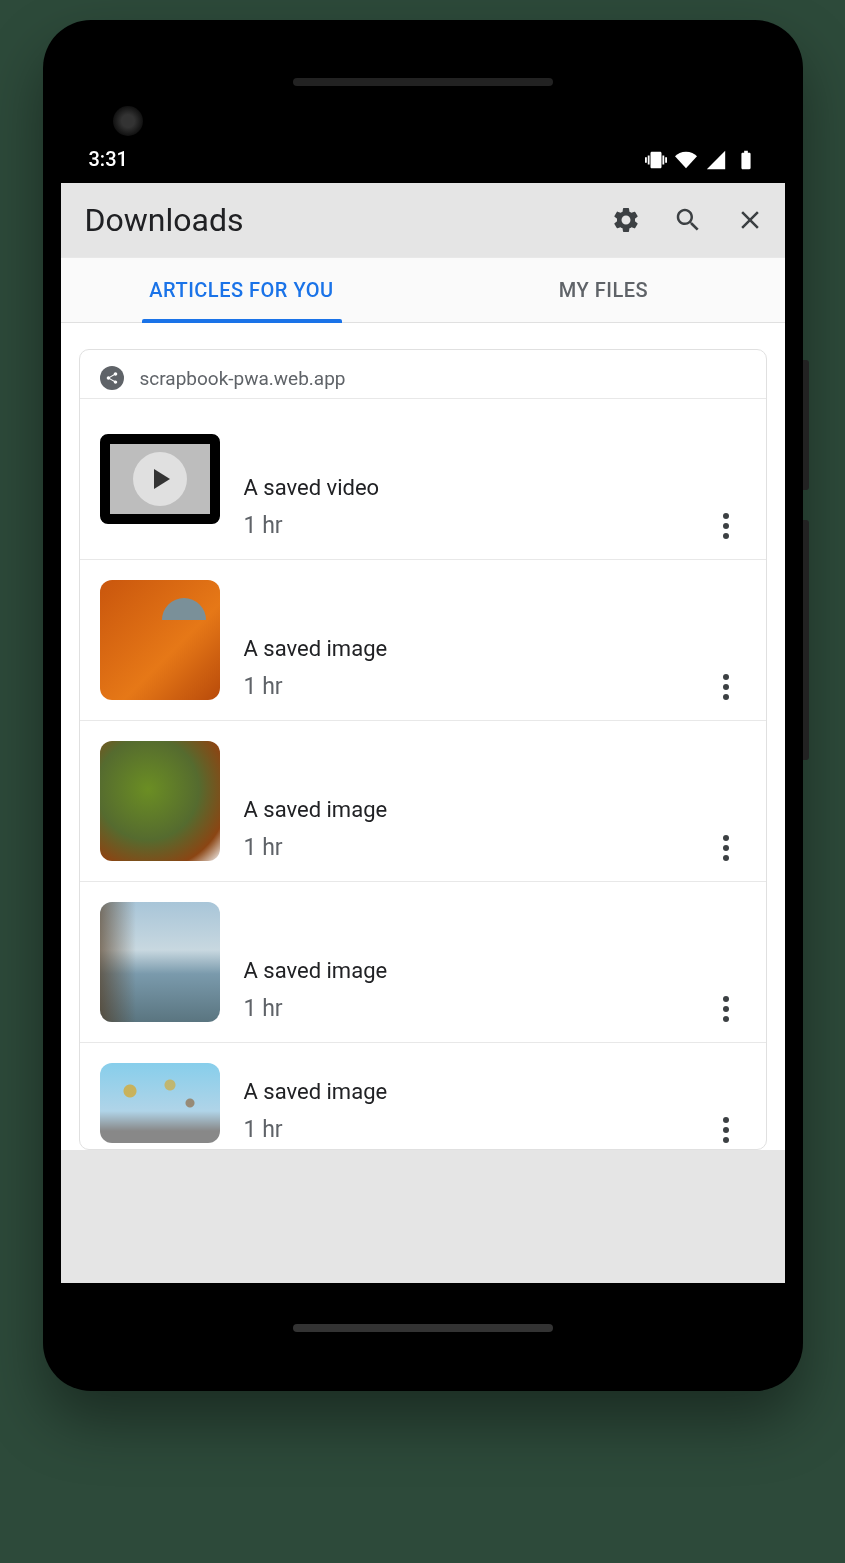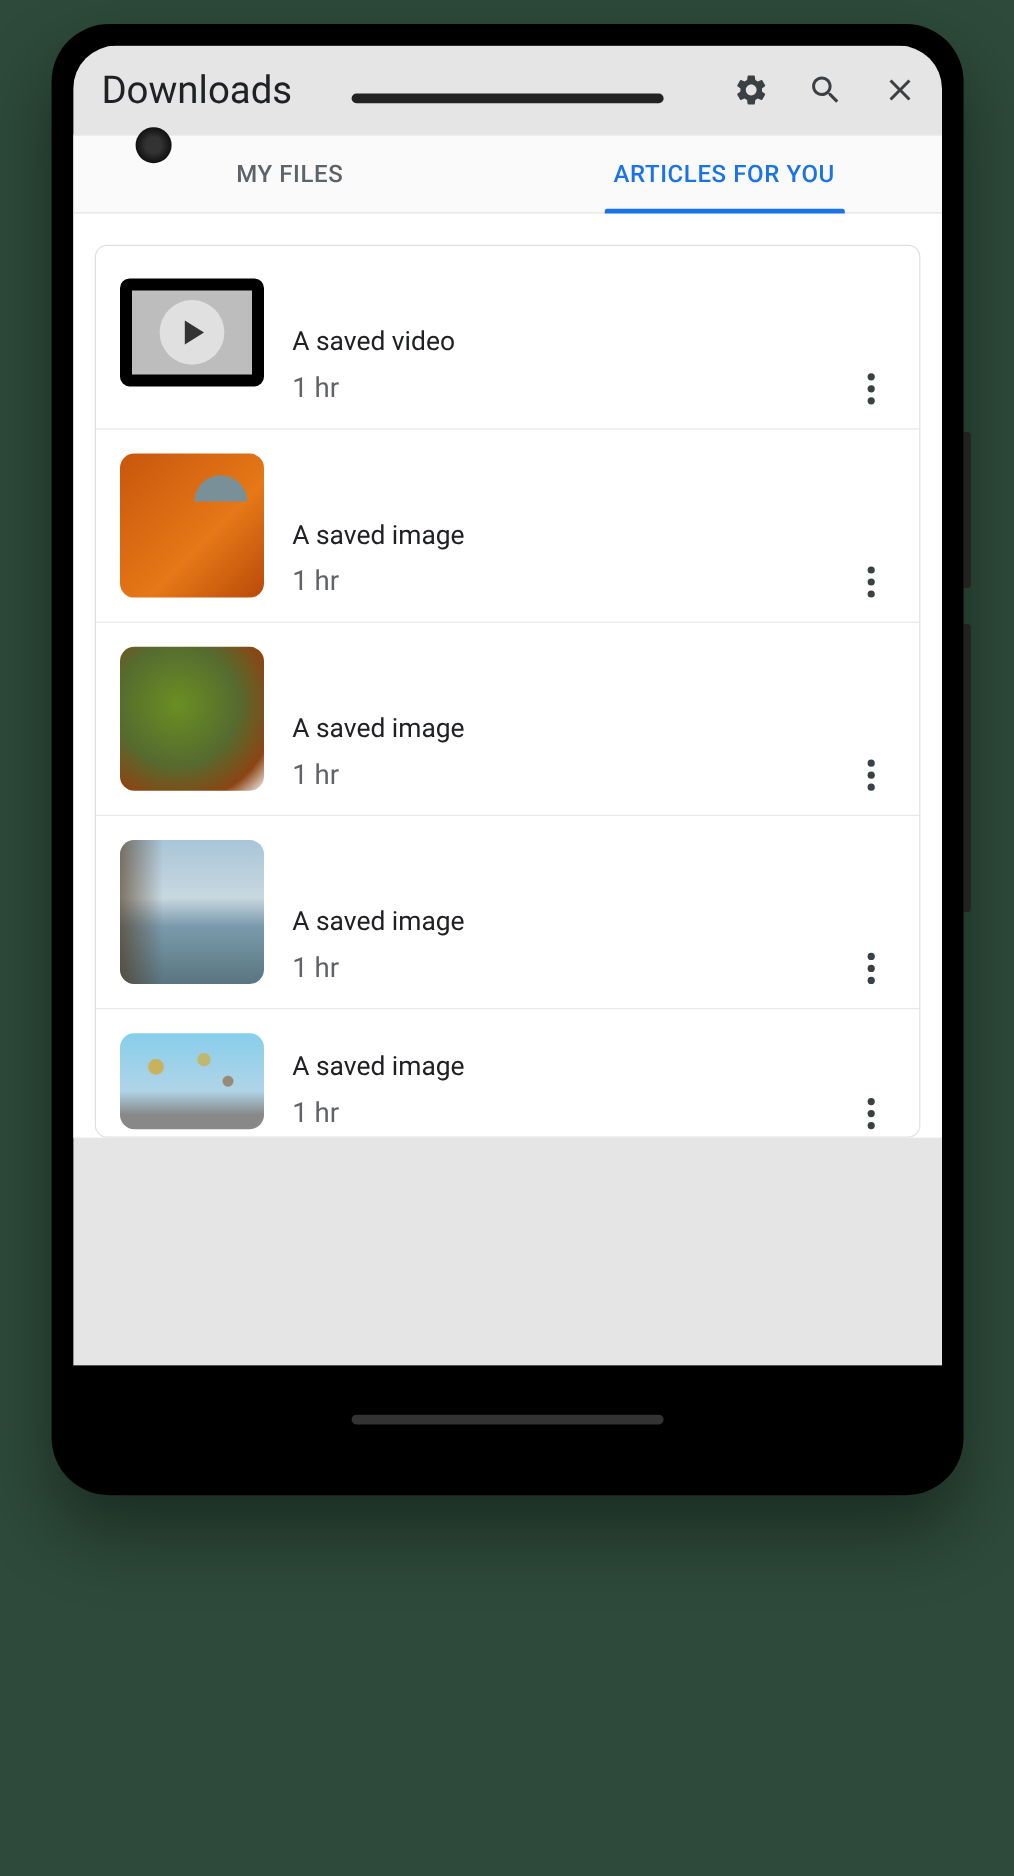--- a/index.html
+++ b/index.html
@@ -292,44 +292,69 @@
 </head>
 <body>
 
 <div class="phone-frame">
   <div class="side-btn b1"></div>
   <div class="side-btn b2"></div>
   <div class="phone-inner">
     <div class="speaker-top"></div>
     <div class="camera"></div>
 
+    <div class="status-bar">
+      <div class="status-left">3:31</div>
+      <div class="status-right">
+        <svg class="status-icon" viewBox="0 0 24 24">
+            <path d="M0 15h2V9H0v6zm3 2h2V7H3v10zm19-8v6h2V9h-2zm-3 8h2V7h-2v10zM16.5 3h-9C6.67 3 6 3.67 6 4.5v15c0 .83.67 1.5 1.5 1.5h9c.83 0 1.5-.67 1.5-1.5v-15c0-.83-.67-1.5-1.5-1.5z"></path>
+          </svg>
+        <svg class="status-icon" viewBox="0 0 24 24">
+            <path d="M12 3C7 3 2.7 5 0 8l12 13L24 8c-2.7-3-7-5-12-5z"></path>
+          </svg>
+        <svg class="status-icon" viewBox="0 0 24 24">
+            <path d="M2 22h20V2L2 22z"></path>
+          </svg>
+        <svg class="status-icon" viewBox="0 0 24 24">
+            <path d="M15.67 4H14V2h-4v2H8.33C7.6 4 7 4.6 7 5.33v15.33C7 21.4 7.6 22 8.33 22h7.33c.74 0 1.34-.6 1.34-1.33V5.33C17 4.6 16.4 4 15.67 4z"></path>
+          </svg>
+      </div>
+    </div>
 
     <div class="screen">
       <div class="app-header">
         <div class="app-title">Downloads</div>
         <div class="header-actions">
           <svg class="header-icon" viewBox="0 0 24 24">
               <path d="M19.14 12.94c.04-.3.06-.61.06-.94 0-.32-.02-.64-.07-.94l2.03-1.58c.18-.14.23-.41.12-.61l-1.92-3.32c-.12-.22-.37-.29-.59-.22l-2.39.96c-.5-.38-1.03-.7-1.62-.94l-.36-2.54c-.04-.24-.24-.41-.48-.41h-3.84c-.24 0-.43.17-.47.41l-.36 2.54c-.59.24-1.13.57-1.62.94l-2.39-.96c-.22-.08-.47 0-.59.22L2.74 8.87c-.12.21-.08.47.12.61l2.03 1.58c-.05.3-.09.63-.09.94s.02.64.07.94l-2.03 1.58c-.18.14-.23.41-.12.61l1.92 3.32c.12.22.37.29.59.22l2.39-.96c.5.38 1.03.7 1.62.94l.36 2.54c.05.24.24.41.48.41h3.84c.24 0 .44-.17.47-.41l.36-2.54c.59-.24 1.13-.56 1.62-.94l2.39.96c.22.08.47 0 .59-.22l1.92-3.32c.12-.22.07-.47-.12-.61l-2.01-1.58zM12 15.6c-1.98 0-3.6-1.62-3.6-3.6s1.62-3.6 3.6-3.6 3.6 1.62 3.6 3.6-1.62 3.6-3.6 3.6z"></path>
             </svg>
           <svg class="header-icon" viewBox="0 0 24 24">
               <path d="M15.5 14h-.79l-.28-.27C15.41 12.59 16 11.11 16 9.5 16 5.91 13.09 3 9.5 3S3 5.91 3 9.5 5.91 16 9.5 16c1.61 0 3.09-.59 4.23-1.57l.27.28v.79l5 4.99L20.49 19l-4.99-5zm-6 0C7.01 14 5 11.99 5 9.5S7.01 5 9.5 5 14 7.01 14 9.5 11.99 14 9.5 14z"></path>
             </svg>
           <svg class="header-icon" viewBox="0 0 24 24">
               <path d="M19 6.41L17.59 5 12 10.59 6.41 5 5 6.41 10.59 12 5 17.59 6.41 19 12 13.41 17.59 19 19 17.59 13.41 12z"></path>
             </svg>
         </div>
       </div>
 
       <div class="tabs">
+        <div class="tab active">ARTICLES FOR YOU</div>
         <div class="tab">MY FILES</div>
-        <div class="tab active">ARTICLES FOR YOU</div>
       </div>
 
       <div class="content">
         <div class="card">
+          <div class="card-header">
+            <div class="share-badge">
+              <svg viewBox="0 0 24 24">
+                  <path d="M18 16.08c-.76 0-1.44.3-1.96.77L8.91 12.7c.05-.23.09-.46.09-.7s-.04-.47-.09-.7l7.05-4.11c.54.5 1.25.81 2.04.81 1.66 0 3-1.34 3-3s-1.34-3-3-3-3 1.34-3 3c0 .24.04.47.09.7L8.04 9.81C7.5 9.31 6.79 9 6 9c-1.66 0-3 1.34-3 3s1.34 3 3 3c.79 0 1.5-.31 2.04-.81l7.12 4.16c-.05.21-.08.43-.08.65 0 1.61 1.31 2.92 2.92 2.92s2.92-1.31 2.92-2.92-1.31-2.92-2.92-2.92z"></path>
+                </svg>
+            </div>
+            <div class="source-label">scrapbook-pwa.web.app</div>
+          </div>
 
           <div class="list-item">
             <div class="thumb thumb-video">
               <div class="video-frame">
                 <div class="play-circle">
                     <div class="play-triangle"></div>
                   </div>
               </div>
 
             </div>

